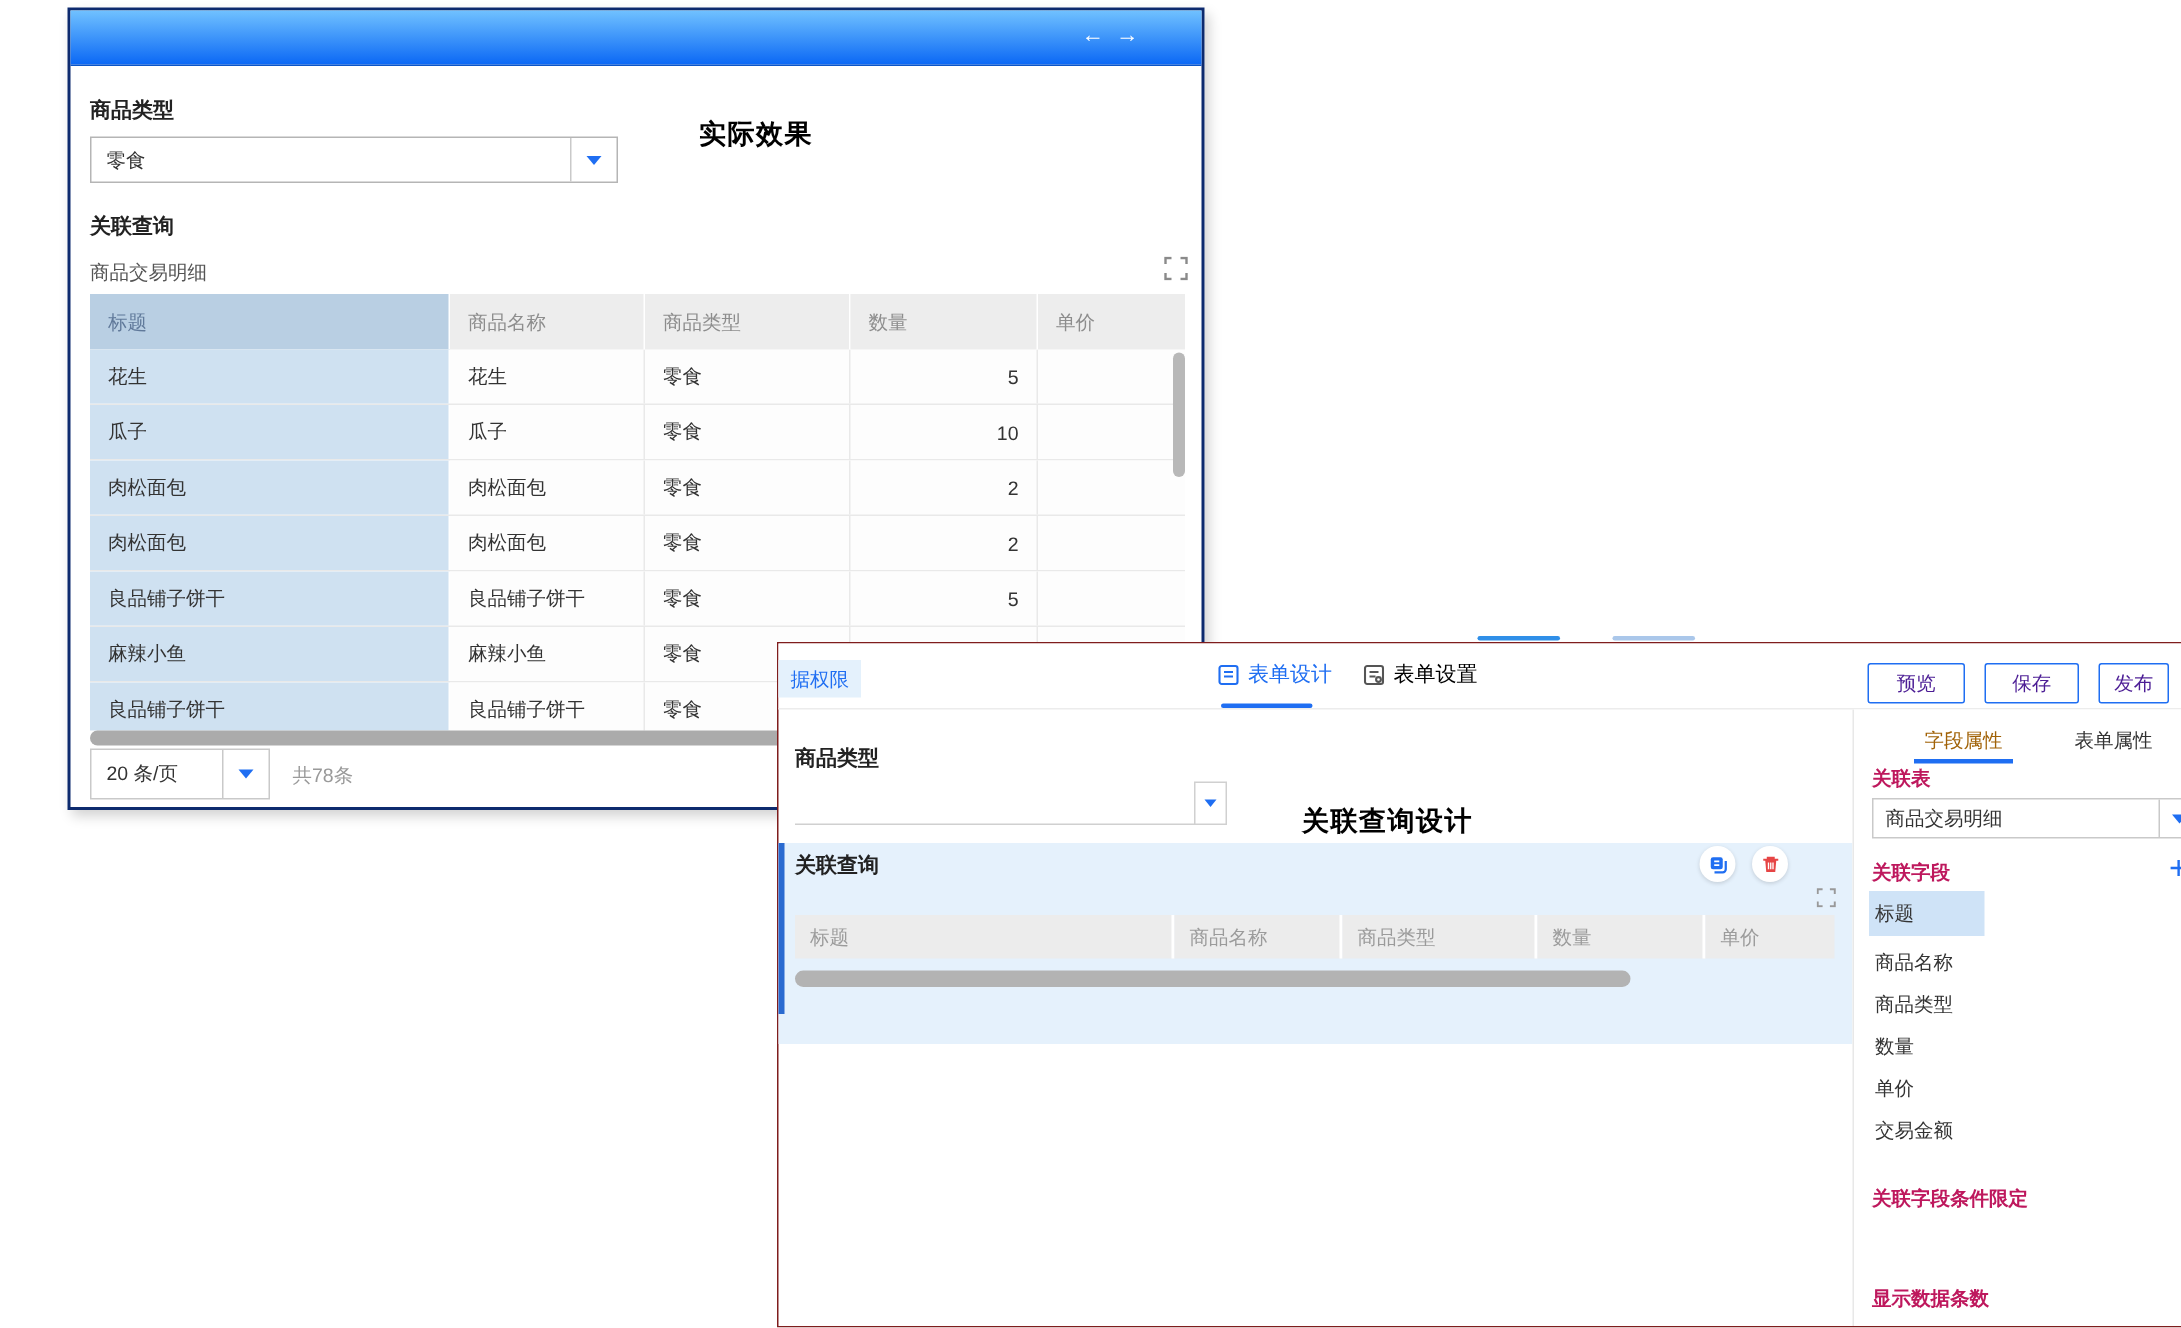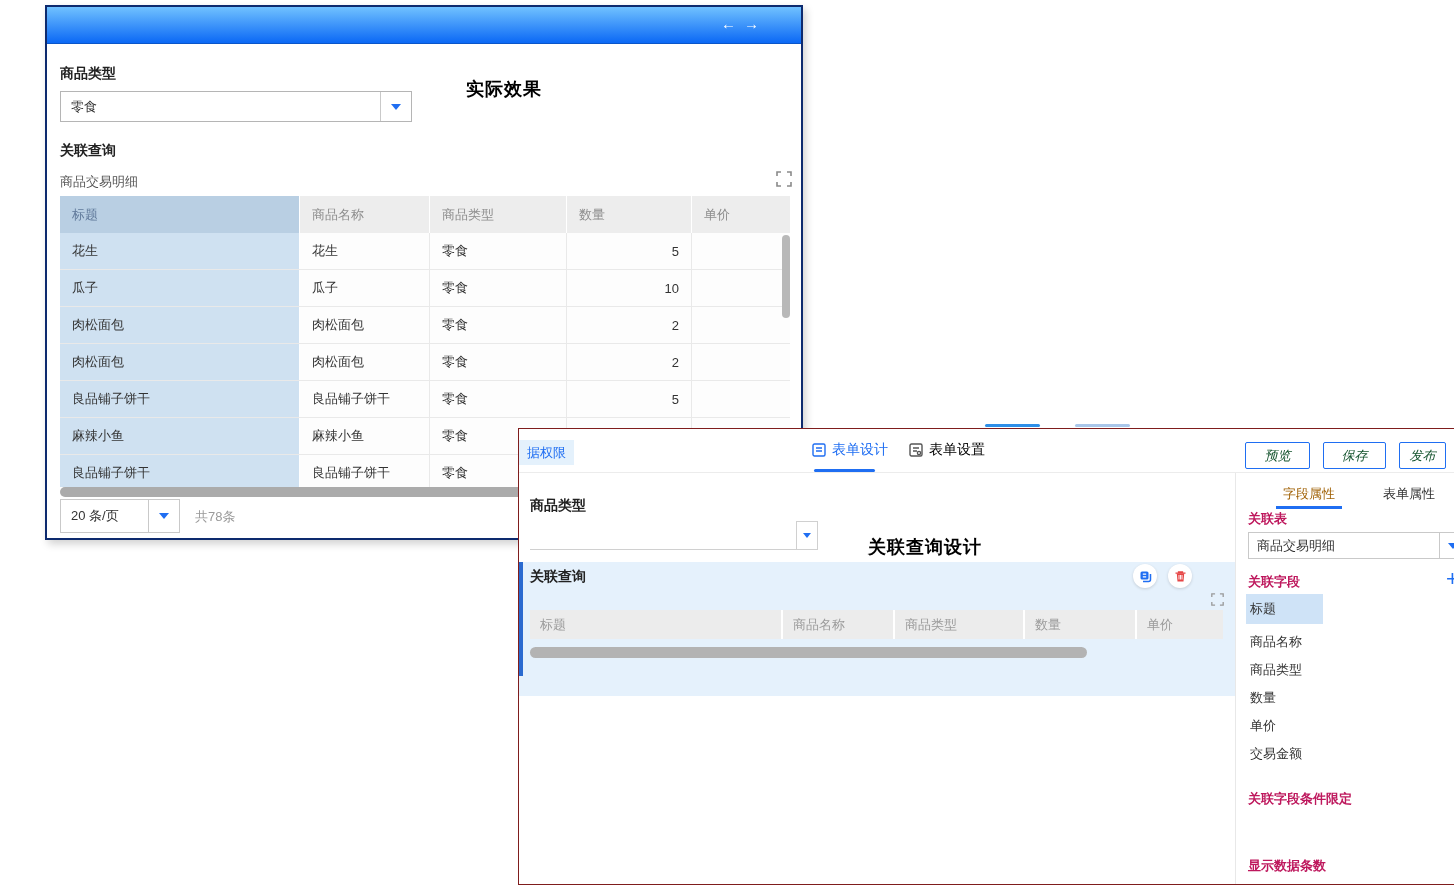--- a/index.html
+++ b/index.html
@@ -104,22 +104,22 @@
     padding:0 8px; background:#e4f1fc; color:#1f6ef2; font-size:13px; cursor:pointer;
   }
   .dtab { position:absolute; top:12px; font-size:14px; display:flex; align-items:center; gap:6px; cursor:pointer; }
   .dtab svg { display:block; }
   .dtab-active { color:#1f6ef2; }
   .dtab-idle { color:#000000; }
   .tab-underline { position:absolute; left:295px; top:40px; width:61px; height:3px; background:#1f6ef2; border-radius:2px; }
 
   .tbtn {
     position:absolute; top:13px; height:27px; background:#fff;
-    border:1px solid #1f6ef2; border-radius:2px; color:#14532d;
-    font-size:13px; text-align:center; line-height:25px; cursor:pointer;font-style:italic;
+    border:1px solid #1f6ef2; border-radius:2px; color:#4c1d95;
+    font-size:13px; text-align:center; line-height:25px; cursor:pointer;
   }
   .tbtn1 { left:726px; width:65px; }
   .tbtn2 { left:804px; width:63px; }
   .tbtn3 { left:880px; width:47px; }
 
   .canvas-label { position:absolute; left:11px; top:68px; font-size:14px; font-weight:bold; color:#222; }
   .line-input { position:absolute; left:11px; top:92px; width:266px; height:29px; border-bottom:1px solid #d0d0d0; }
   .line-input-btn {
     position:absolute; left:277px; top:92px; width:22px; height:29px;
     border:1px solid #d0d0d0; display:flex; align-items:center; justify-content:center; background:#fff;

